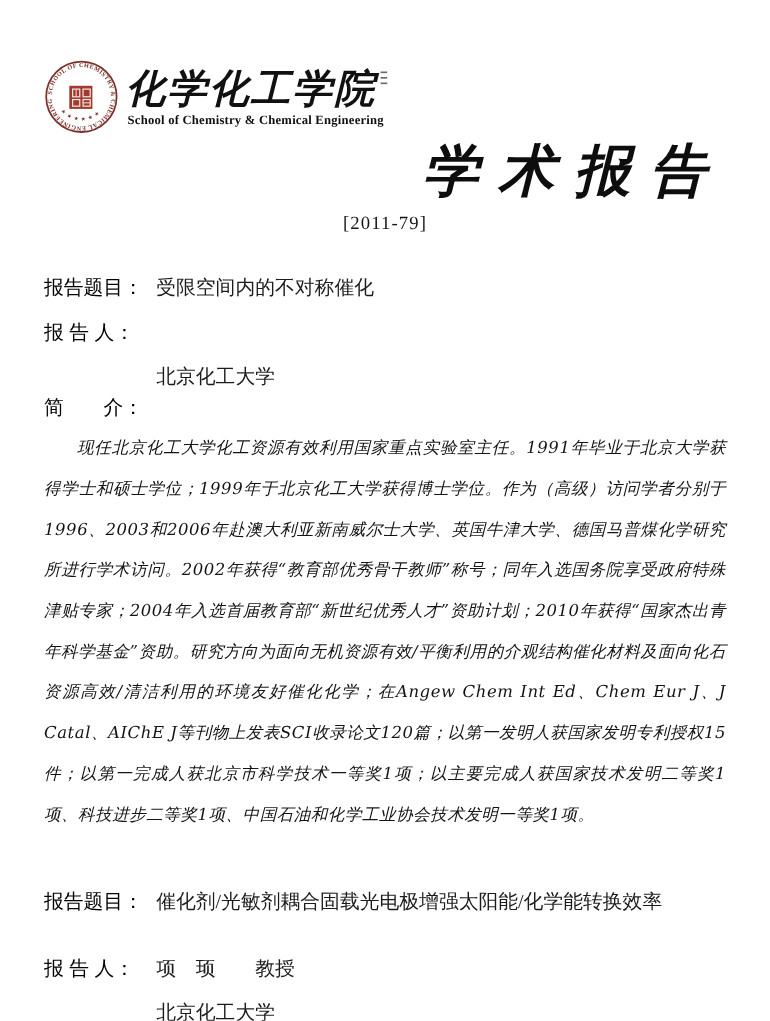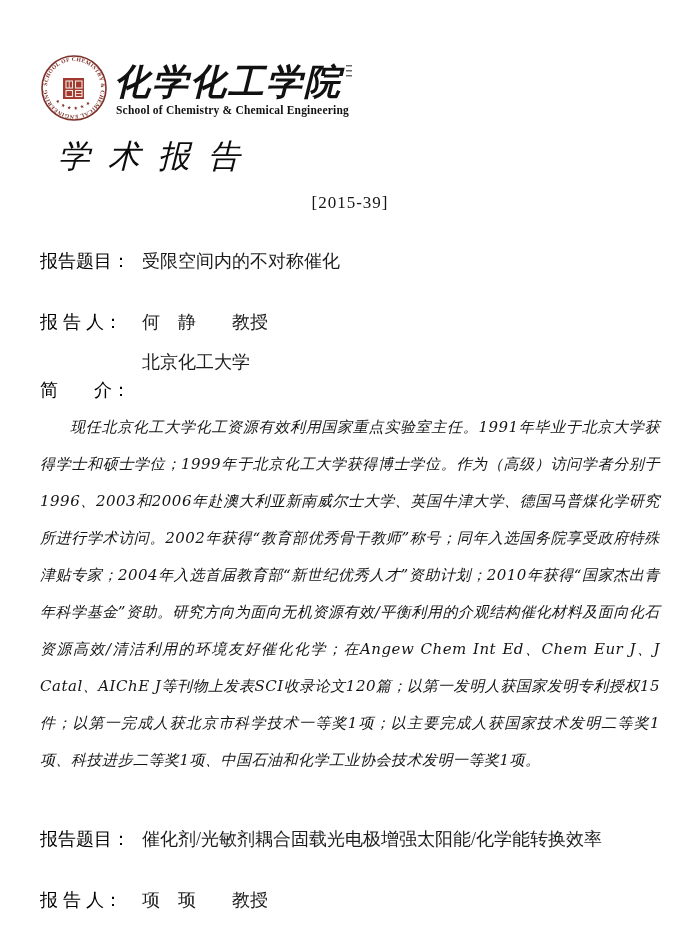--- a/index.html
+++ b/index.html
@@ -24,24 +24,24 @@
       linear-gradient(#6b6b6b, #6b6b6b) 1px 7px / 6px 1.5px no-repeat,
       linear-gradient(#6b6b6b, #6b6b6b) 1px 12px / 6px 1.5px no-repeat;
   }
   .brand-en {
     font-family: "Liberation Serif", serif; font-weight: bold;
     font-size: 11.5px; letter-spacing: 0.2px; color: #111; margin-top: 3px; margin-left: 2px;
   }
 
   
   .main-title {
-    text-align: left;
+    text-align: right;
     font-family: "DejaVu Serif", serif;
-    font-weight: normal; font-style: italic;
-    font-size: 32px; line-height: 56px;
+    font-weight: bold; font-style: italic;
+    font-size: 51px; line-height: 56px;
     letter-spacing: 18px; text-indent: 18px; 
     color: #0d0d0d; margin-top: 4px;
   }
   .report-no {
     text-align: center; font-family: "Liberation Serif", serif;
     font-size: 17px; letter-spacing: 1px; margin-top: 9px; color: #161616;
   }
 
   
   .section { margin-top: 14px; }
@@ -101,30 +101,29 @@
     </div>
     <div class="brand">
       <div>
         <span class="brand-cn">化学化工学院</span><span class="brand-side-mark"></span>
       </div>
       <div class="brand-en">School of Chemistry &amp; Chemical Engineering</div>
     </div>
   </div>
 
   <div class="main-title">学术报告</div>
-  <div class="report-no">[2015-39]</div>
+  <div class="report-no">[2011-79]</div>
 
   <div class="section section-1">
     <div class="row">
       <span class="label">报告题目：</span>
       <span class="value">受限空间内的不对称催化</span>
     </div>
     <div class="row">
       <span class="label">报 告 人：</span>
-      <span class="value">何　静　　教授</span>
     </div>
     <div class="affil-row">
       <span class="value">北京化工大学</span>
     </div>
     <div class="row intro-row">
       <span class="label">简　　介：</span>
     </div>
     <p class="bio">现任北京化工大学化工资源有效利用国家重点实验室主任。1991年毕业于北京大学获得学士和硕士学位；1999年于北京化工大学获得博士学位。作为（高级）访问学者分别于1996、2003和2006年赴澳大利亚新南威尔士大学、英国牛津大学、德国马普煤化学研究所进行学术访问。2002年获得“教育部优秀骨干教师”称号；同年入选国务院享受政府特殊津贴专家；2004年入选首届教育部“新世纪优秀人才”资助计划；2010年获得“国家杰出青年科学基金”资助。研究方向为面向无机资源有效/平衡利用的介观结构催化材料及面向化石资源高效/清洁利用的环境友好催化化学；在Angew Chem Int Ed、Chem Eur J、J Catal、AIChE J等刊物上发表SCI收录论文120篇；以第一发明人获国家发明专利授权15件；以第一完成人获北京市科学技术一等奖1项；以主要完成人获国家技术发明二等奖1项、科技进步二等奖1项、中国石油和化学工业协会技术发明一等奖1项。</p>
   </div>
 

